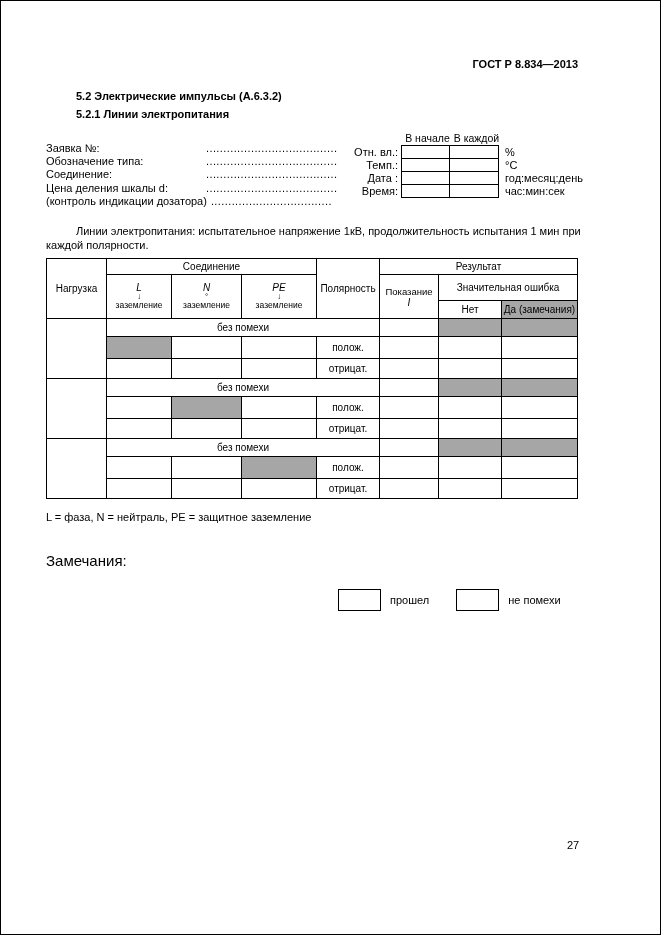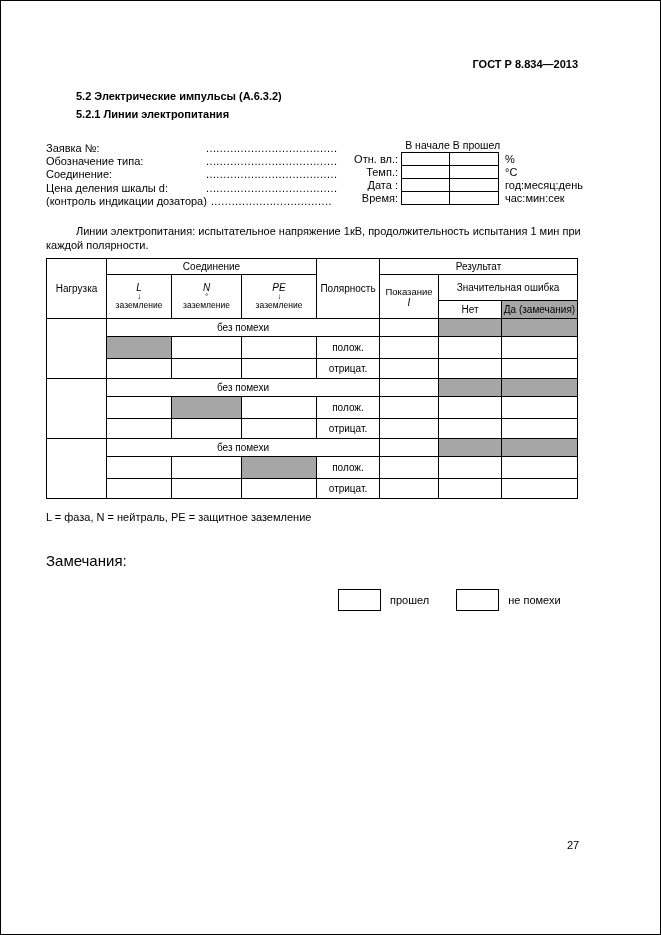--- a/index.html
+++ b/index.html
@@ -16,21 +16,21 @@
   .sec-521 { top:107px; }
 
   
   .fields { position:absolute; left:45px; top:141px; font-size:11px; line-height:13.2px; width:300px; }
   .f-row { display:flex; white-space:nowrap; }
   .f-label { width:160px; flex:none; }
   .f-row.wide .f-label { width:auto; padding-right:4px; }
   .f-dots { letter-spacing:0.4px; }
 
   
-  .cond { position:absolute; left:340px; top:138px; font-size:11px; }
+  .cond { position:absolute; left:340px; top:131px; font-size:11px; }
   .cond-head { display:flex; margin-left:62px; font-size:10.5px; margin-bottom:1px; }
   .cond-head span { width:49px; text-align:center; }
   .cond-row { display:flex; align-items:center; height:14px; }
   .cond-row + .cond-row { margin-top:-1px; }
   .c-label { width:60px; text-align:right; padding-right:3px; flex:none; }
   .c-box { width:49px; height:14px; border:1px solid #000; flex:none; background:#fff; }
   .c-box + .c-box { border-left:none; }
   .c-unit { padding-left:6px; }
 
   .intro { position:absolute; left:45px; top:224px; width:540px; font-size:11px; line-height:13.5px; text-indent:30px; }
@@ -94,21 +94,21 @@
     </div>
     <div class="f-row wide">
       <span class="f-label">(контроль индикации дозатора)</span>
       <span class="f-dots">...................................</span>
     </div>
   </div>
 
   <div class="cond">
     <div class="cond-head">
       <span>В начале</span>
-      <span>В прошел</span>
+      <span>В каждой</span>
     </div>
     <div class="cond-row">
       <span class="c-label">Отн. вл.:</span>
       <span class="c-box"></span>
       <span class="c-box"></span>
       <span class="c-unit">%</span>
     </div>
     <div class="cond-row">
       <span class="c-label">Темп.:</span>
       <span class="c-box"></span>

